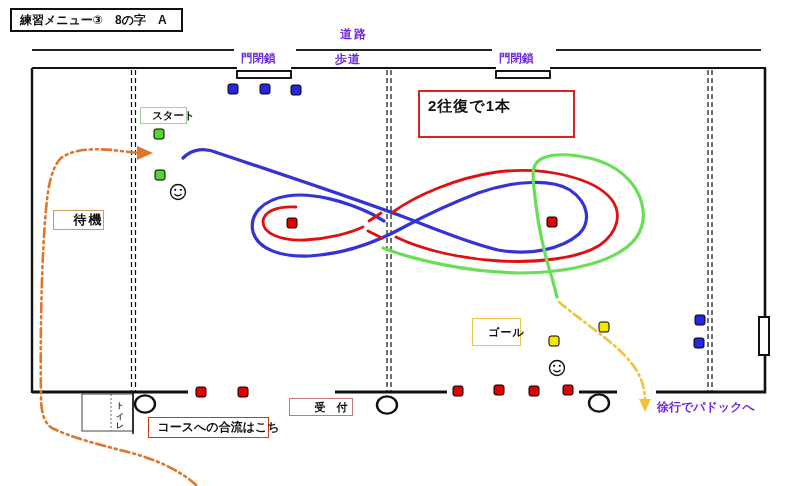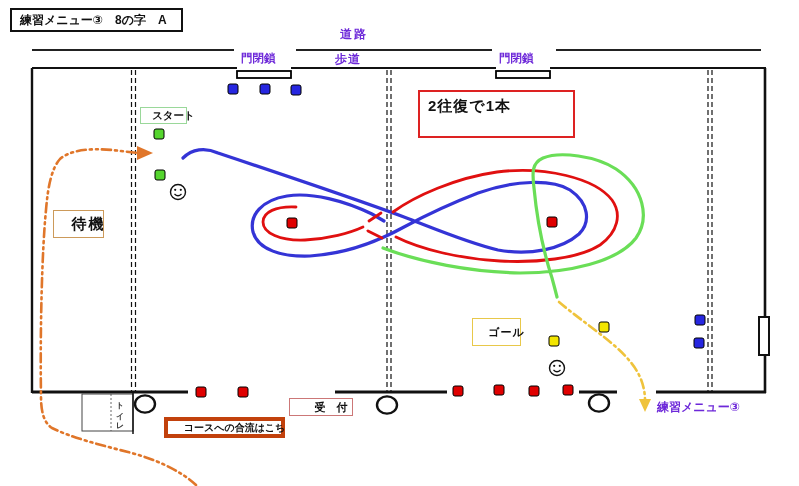--- a/index.html
+++ b/index.html
@@ -20,24 +20,24 @@
   .title-box{
     left:10px;top:8px;width:173px;height:24px;border:2px solid #111;
     justify-content:flex-start;padding-left:8px;font-size:12px;
   }
   .note-box{
     left:418px;top:90px;width:157px;height:48px;border:2px solid #dd2222;
     align-items:flex-start;justify-content:flex-start;padding:5px 0 0 8px;
     font-size:15px;letter-spacing:1px;
   }
   .start-box{left:140px;top:107px;width:47px;height:17px;border:1px solid #9ad89a;font-size:10.5px;}
-  .wait-box{left:53px;top:210px;width:51px;height:28px;border:1px solid #cc9a5a;font-size:15px;letter-spacing:2px;}
+  .wait-box{left:53px;top:210px;width:51px;height:20px;border:1px solid #cc9a5a;font-size:13px;letter-spacing:2px;}
   .goal-box{left:472px;top:318px;width:49px;height:28px;border:1px solid #e8c84a;font-size:11px;letter-spacing:1px;}
   .recep-box{left:289px;top:398px;width:64px;height:18px;border:1px solid #cc7777;font-size:11px;}
-  .merge-box{left:148px;top:417px;width:121px;height:21px;border:4px solid #c2410c;font-size:10px;margin-left:16px;}
+  .merge-box{left:148px;top:417px;width:121px;height:21px;border:1px solid #c2410c;font-size:12px;}
   .road-lbl{left:340px;top:28px;font-size:12px;letter-spacing:2px;}
   .walk-lbl{left:335px;top:53px;font-size:12px;letter-spacing:1px;}
   .gate-lbl{top:52px;font-size:11.5px;}
   .gate-lbl.g1{left:241px;}
   .gate-lbl.g2{left:499px;}
   .paddock-lbl{left:657px;top:401px;font-size:12px;background:transparent;}
   .toilet-lbl{
     position:absolute;left:113px;top:396px;height:34px;color:#333;
     font-size:8px;font-weight:bold;writing-mode:vertical-rl;letter-spacing:1px;
     background:transparent;
@@ -192,14 +192,14 @@
 <div class="lbl gate-lbl g1">門閉鎖</div>
 <div class="lbl gate-lbl g2">門閉鎖</div>
 
 <div class="box note-box">2往復で1本</div>
 <div class="box start-box">スタート</div>
 <div class="box wait-box">待機</div>
 <div class="box goal-box">ゴール</div>
 <div class="box recep-box">受　付</div>
 <div class="box merge-box">コースへの合流はこち</div>
 
-<div class="lbl paddock-lbl">練習メニュー③</div>
+<div class="lbl paddock-lbl">徐行でパドックへ</div>
 <div class="toilet-lbl">トイレ</div>
 
 </body></html>

